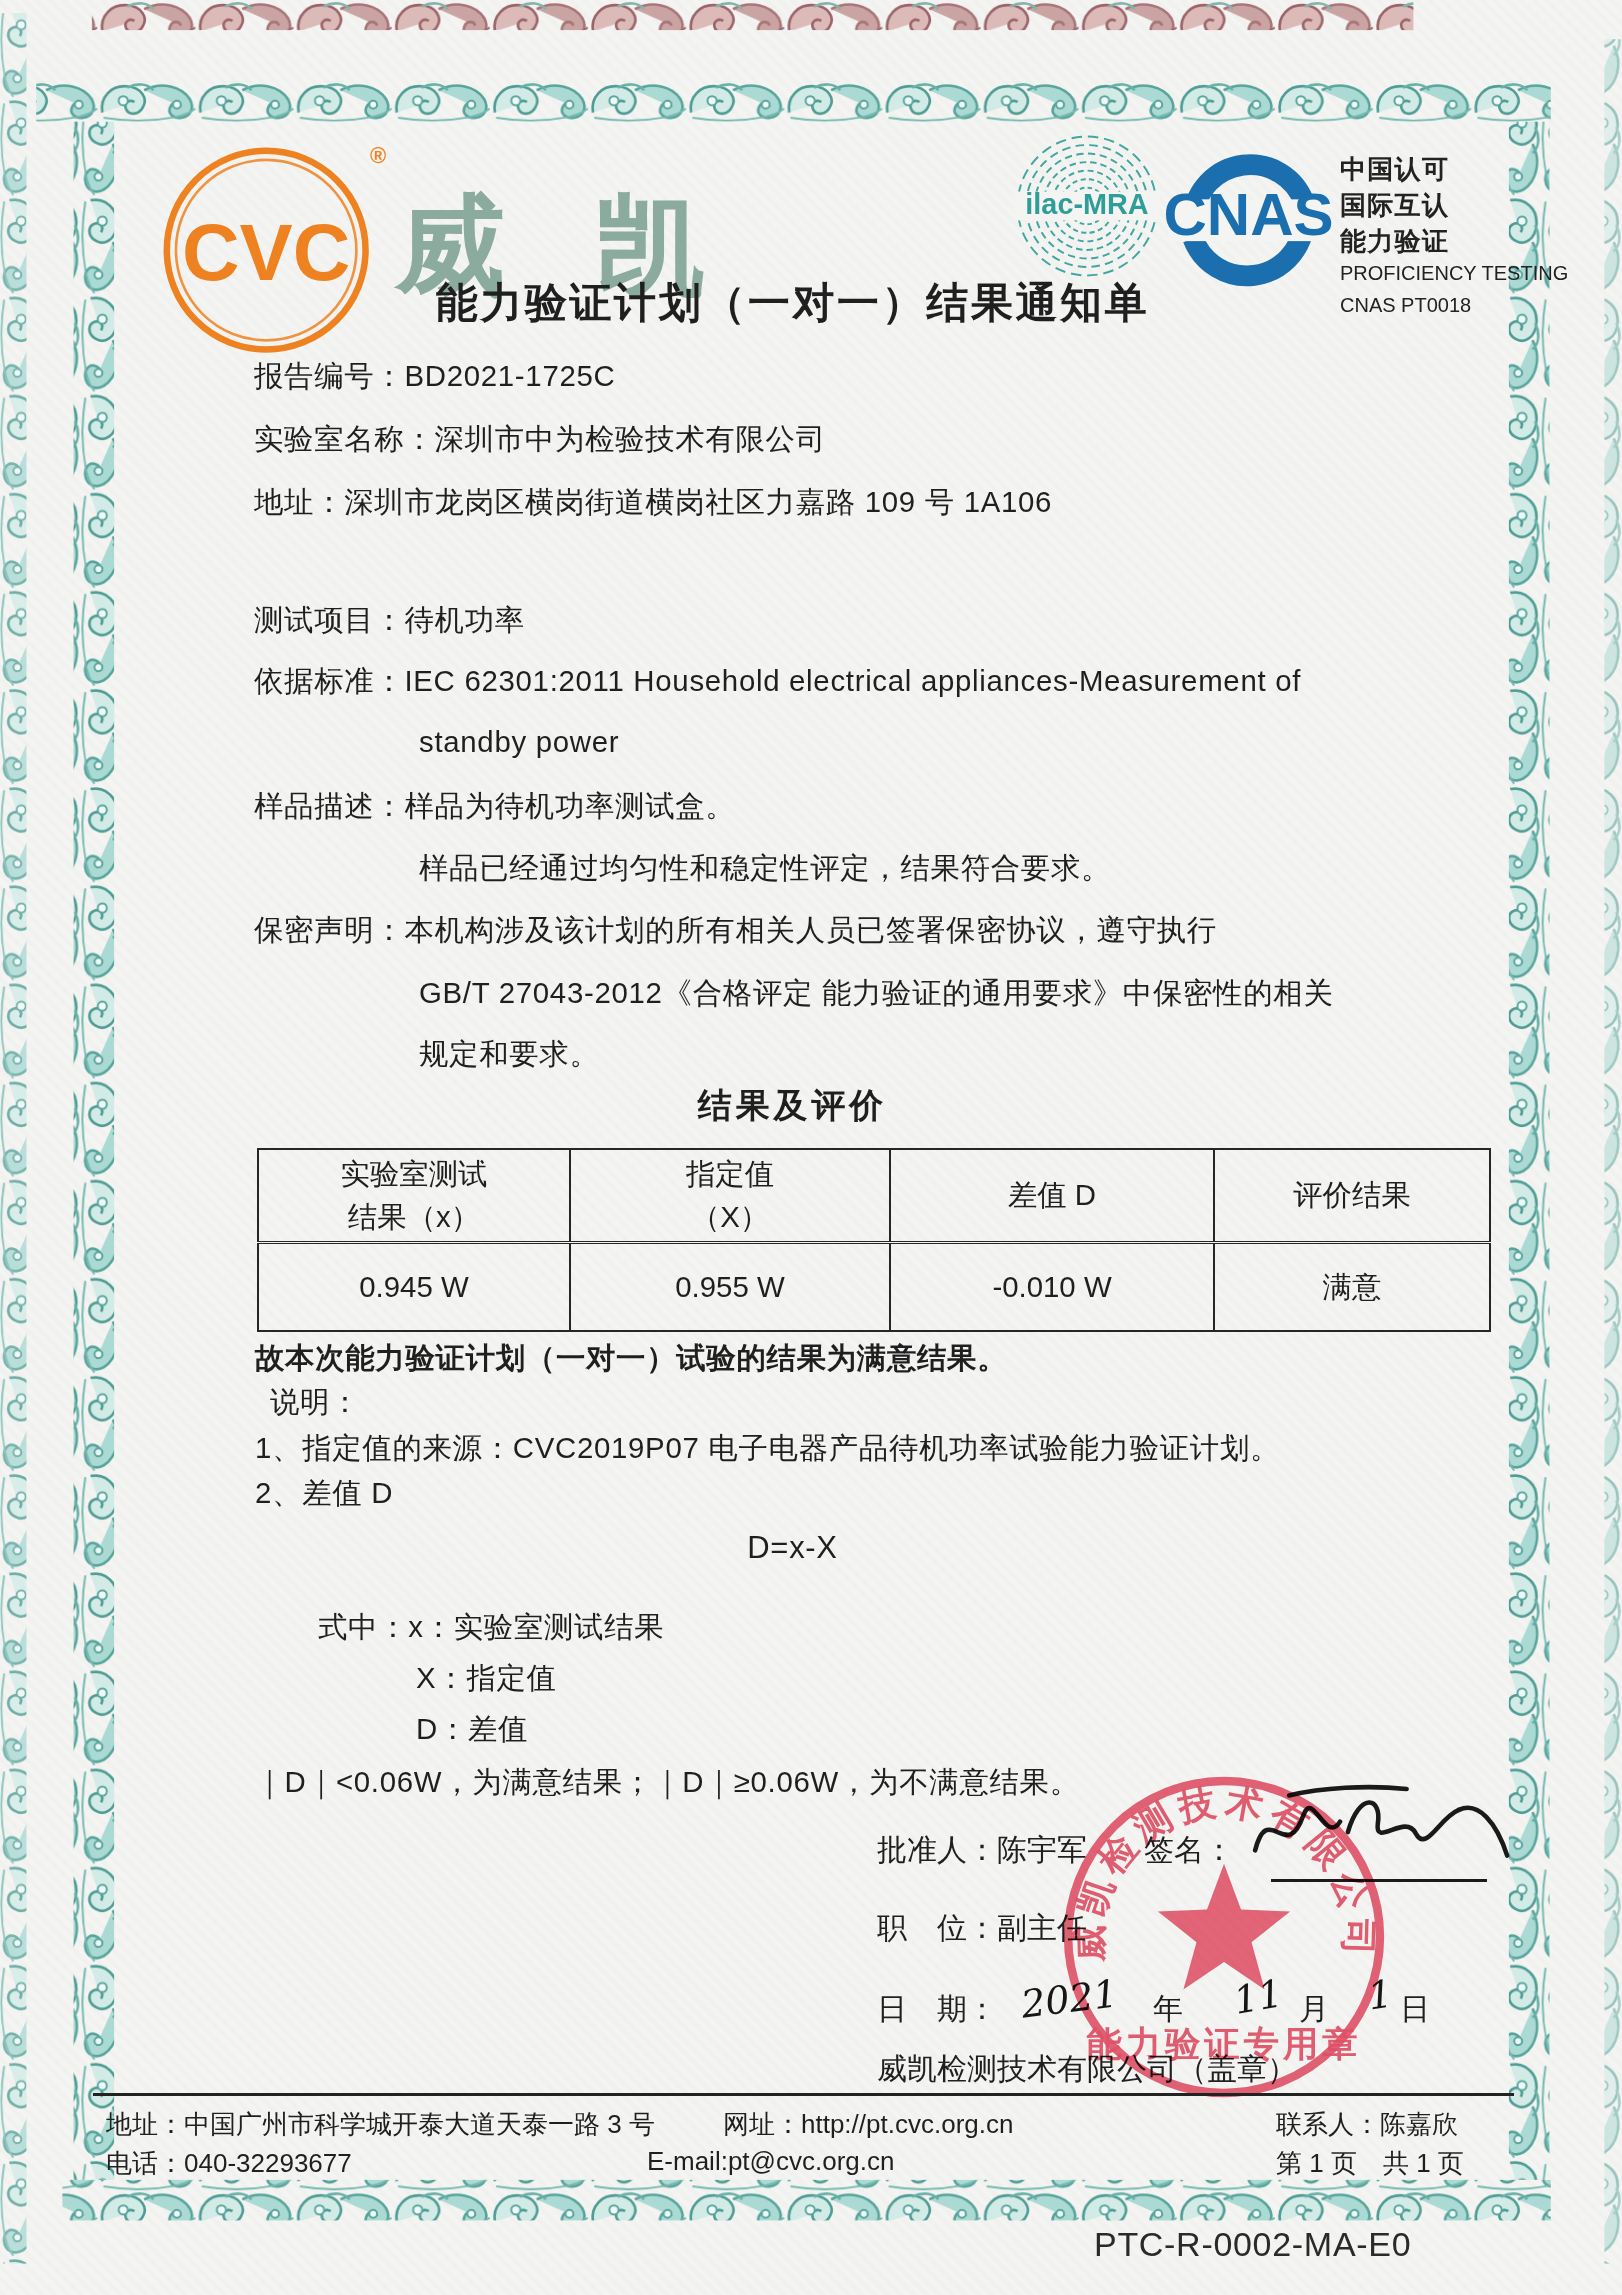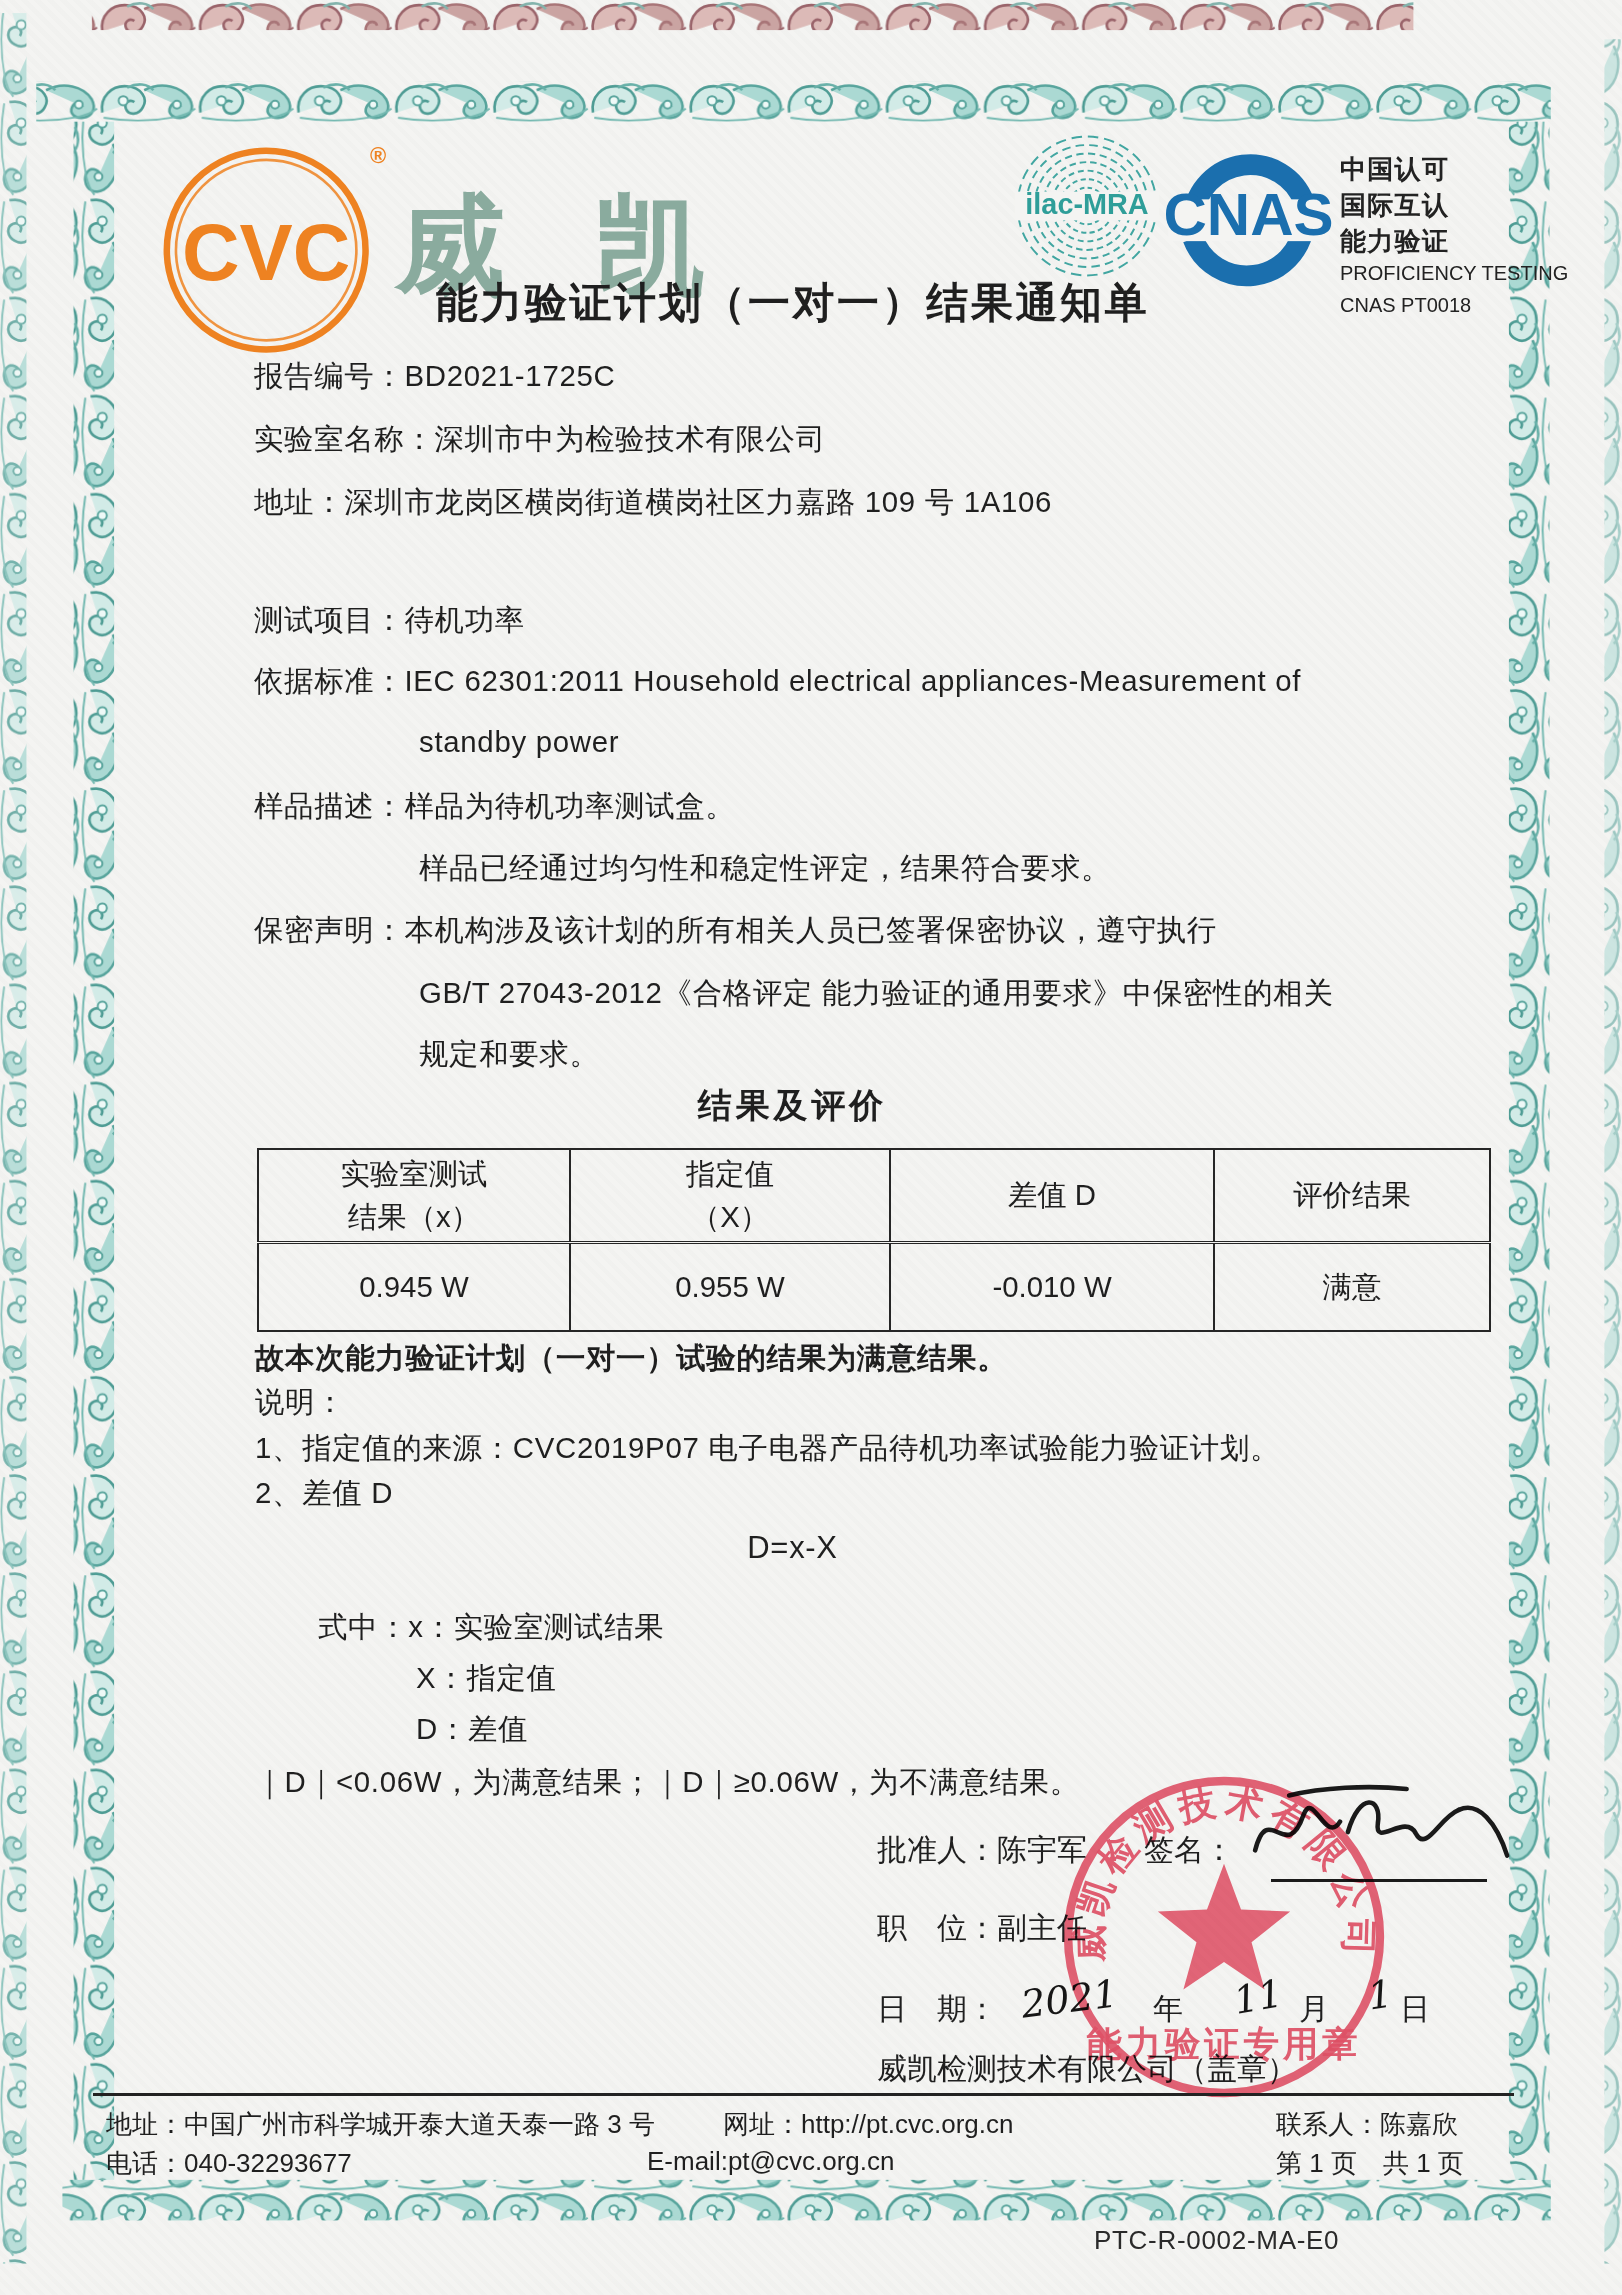--- a/index.html
+++ b/index.html
@@ -25,21 +25,21 @@
   .rtable{position:absolute;left:257px;top:1148px;width:1216px;border:2.6px solid #262626;border-collapse:collapse;table-layout:fixed;}
   .rtable td{border:2px solid #262626;text-align:center;vertical-align:middle;font-size:29.4px;white-space:pre-line;line-height:1.45;}
   .rtable tr.hdr td{height:89px;border-bottom:3.9px double #262626;}
   .rtable tr.dat td{height:84px;}
   
   .sig-line{font-size:30px;white-space:nowrap;}
   .hw{font-family:"DejaVu Serif", serif;font-style:italic;font-size:38px;color:#161616;}
   .underline{background:#1b1b1b;height:2.6px;}
   .footer-rule{background:#222;height:2.6px;}
   .foot{font-size:26px;white-space:nowrap;}
-  .doccode{font-size:26px;letter-spacing:0.7px;color:#2a2a2a;}
+  .doccode{font-size:34px;letter-spacing:0.7px;color:#2a2a2a;}
 </style>
 </head>
 <body>
 
 <div class="page">
 
   <svg class="border-svg" width="1623" height="2295" viewBox="0 0 2480 3508">
     <defs>
       <g id="motif">
         <path d="M6,48 C2,24 20,6 44,8 C66,10 76,26 68,40 C62,52 46,53 42,42 C39,33 48,27 55,32" fill="#d2ebe7" stroke="#4e9c94" stroke-width="4"></path>
@@ -142,21 +142,21 @@
     <tr class="dat">
       <td>0.945 W</td>
       <td>0.955 W</td>
       <td>-0.010 W</td>
       <td>满意</td>
     </tr>
   </tbody>
     </table>
 
   <div class="abs line bold" style="left:255px;top:1339px;">故本次能力验证计划（一对一）试验的结果为满意结果。</div>
-  <div class="abs line" style="left:255px;top:1383px;">说明：</div>
+  <div class="abs line" style="left:270px;top:1383px;">说明：</div>
   <div class="abs line" style="left:255px;top:1429px;">1、指定值的来源：CVC2019P07 电子电器产品待机功率试验能力验证计划。</div>
   <div class="abs line" style="left:255px;top:1474px;">2、差值 D</div>
   <div class="abs center line" style="left:0;top:1530px;font-size:31px;">D=x-X</div>
   <div class="abs line" style="left:318px;top:1608px;">式中：x：实验室测试结果</div>
   <div class="abs line" style="left:416px;top:1659px;">X：指定值</div>
   <div class="abs line" style="left:416px;top:1710px;">D：差值</div>
   <div class="abs line" style="left:255px;top:1763px;">｜D｜&lt;0.06W，为满意结果；｜D｜≥0.06W，为不满意结果。</div>
 
   <div class="abs sig-line" style="left:877px;top:1830px;">批准人：陈宇军</div>
   <div class="abs sig-line" style="left:1144px;top:1830px;">签名：</div>

